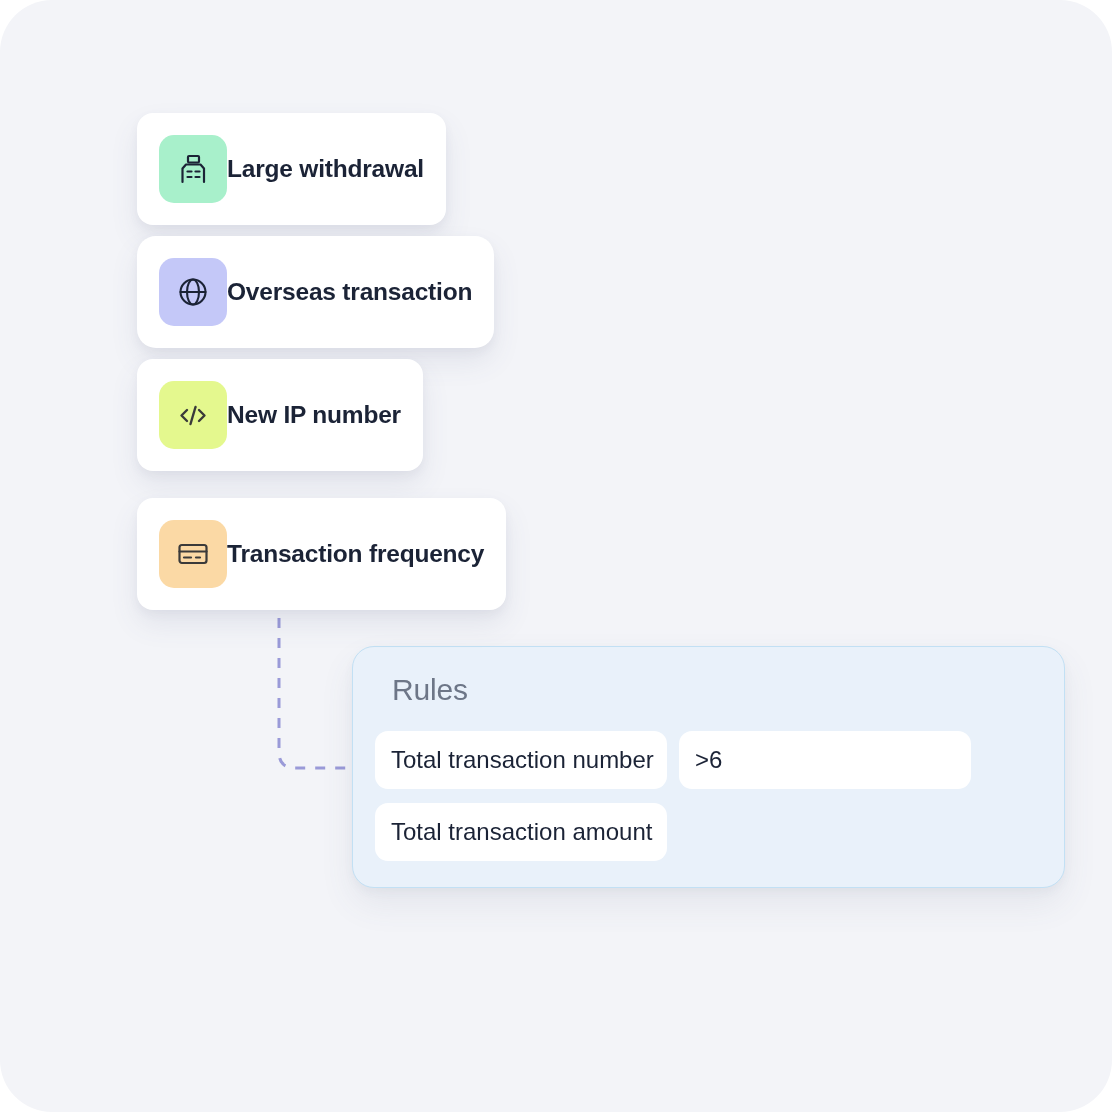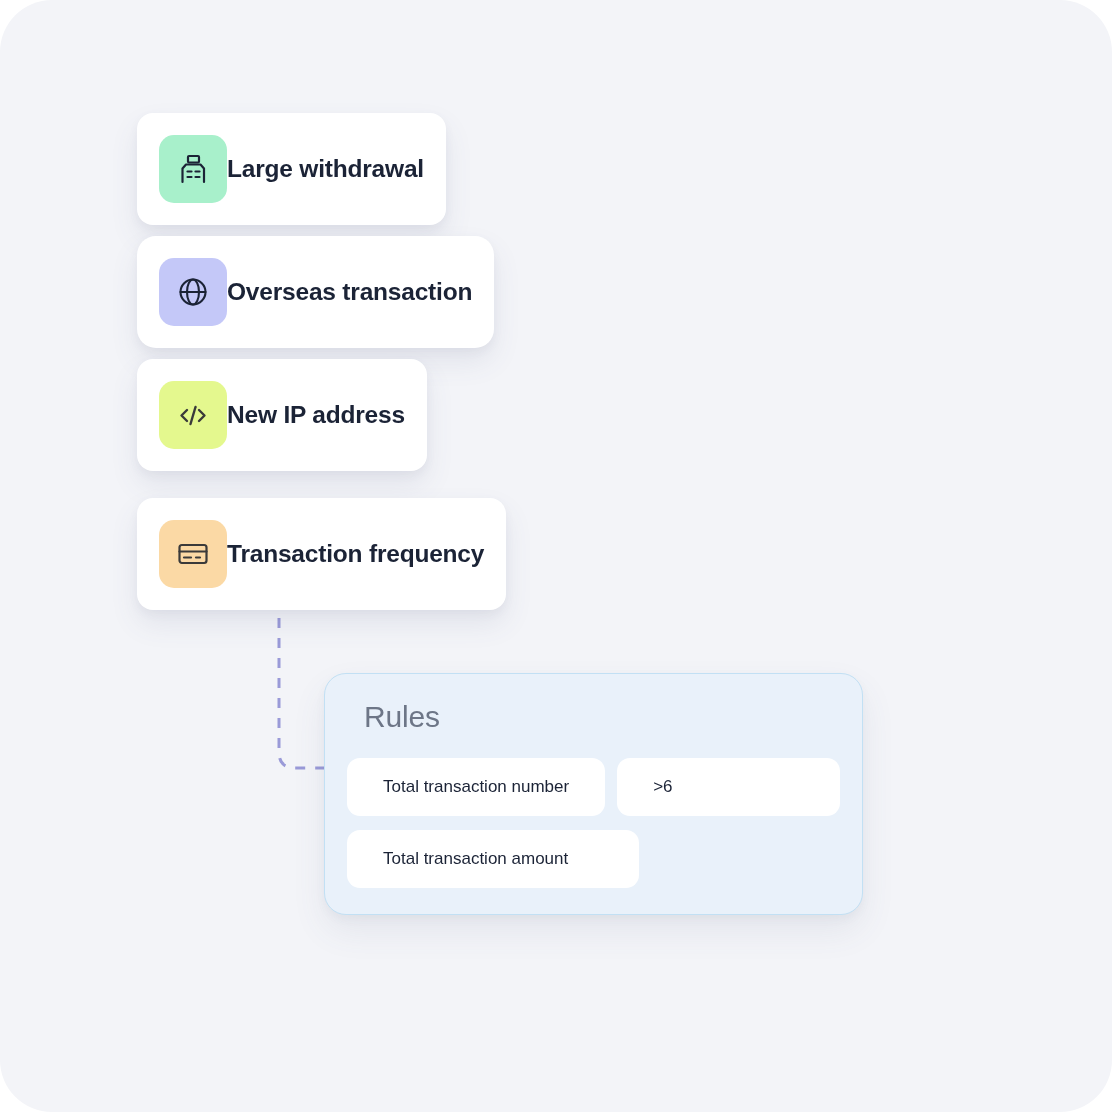--- a/index.html
+++ b/index.html
@@ -67,31 +67,30 @@
   }
 
   #card-0 { left: 137px; top: 113px; }
   #card-1 { left: 137px; top: 236px; border-radius: 19px; }
   #card-2 { left: 137px; top: 359px; }
   #card-3 { left: 137px; top: 498px; }
 
   
   #rules-panel {
     position: absolute;
-    left: 324px;
+    left: 352px;
     top: 646px;
-    width: 539px;
+    width: 713px;
     background: #e9f1fa;
     border: 1.5px solid #c2e0f4;
     border-radius: 22px;
     padding: 24px 22px 26px 22px;
     box-shadow: 0 16px 34px rgba(80, 92, 125, 0.09),
                 0 4px 10px rgba(80, 92, 125, 0.05);
     z-index: 2;
-    margin-top: 27px;
   }
 
   #rules-title {
     font-size: 30px;
     font-weight: normal;
     color: #6d7687;
     letter-spacing: -0.2px;
     margin: 4px 0 26px 17px;
     line-height: 1;
   }
@@ -102,22 +101,22 @@
     margin-bottom: 14px;
   }
   .rule-row:last-child { margin-bottom: 0; border-radius: 21px; }
 
   .rule-field {
     background: #ffffff;
     border-radius: 13px;
     height: 58px;
     display: flex;
     align-items: center;
-    padding: 0 36px;
-    font-size: 17px;
+    padding: 0 16px;
+    font-size: 24px;
     color: #1b2336;
     white-space: nowrap;
   }
 
   .rule-field.name { width: 292px; }
   .rule-field.value { width: 292px; }
 </style>
 </head>
 <body>
 
@@ -153,21 +152,21 @@
   </div>
 
   <div class="card" id="card-2">
     <div class="card-icon" style="background:#e4f88e">
       <svg width="36" height="36" viewBox="0 0 36 36" fill="none" stroke="#3a3a3a" stroke-width="2.4" stroke-linecap="round" stroke-linejoin="round">
         <polyline points="12,13 6.5,18.5 12,24"></polyline>
         <polyline points="24,13 29.5,18.5 24,24"></polyline>
         <line x1="20.5" y1="10" x2="15.5" y2="27"></line>
       </svg>
     </div>
-    <div class="card-label">New IP address</div>
+    <div class="card-label">New IP number</div>
   </div>
 
   <div class="card" id="card-3">
     <div class="card-icon" style="background:#fbd9a5">
       <svg width="36" height="36" viewBox="0 0 36 36" fill="none" stroke="#3a3a3a" stroke-width="2.2" stroke-linecap="round" stroke-linejoin="round">
         <rect x="4.5" y="9" width="27" height="18" rx="2.4"></rect>
         <line x1="4.5" y1="15.5" x2="31.5" y2="15.5"></line>
         <line x1="9" y1="21.5" x2="16" y2="21.5"></line>
         <line x1="21" y1="21.5" x2="25" y2="21.5"></line>
       </svg>

